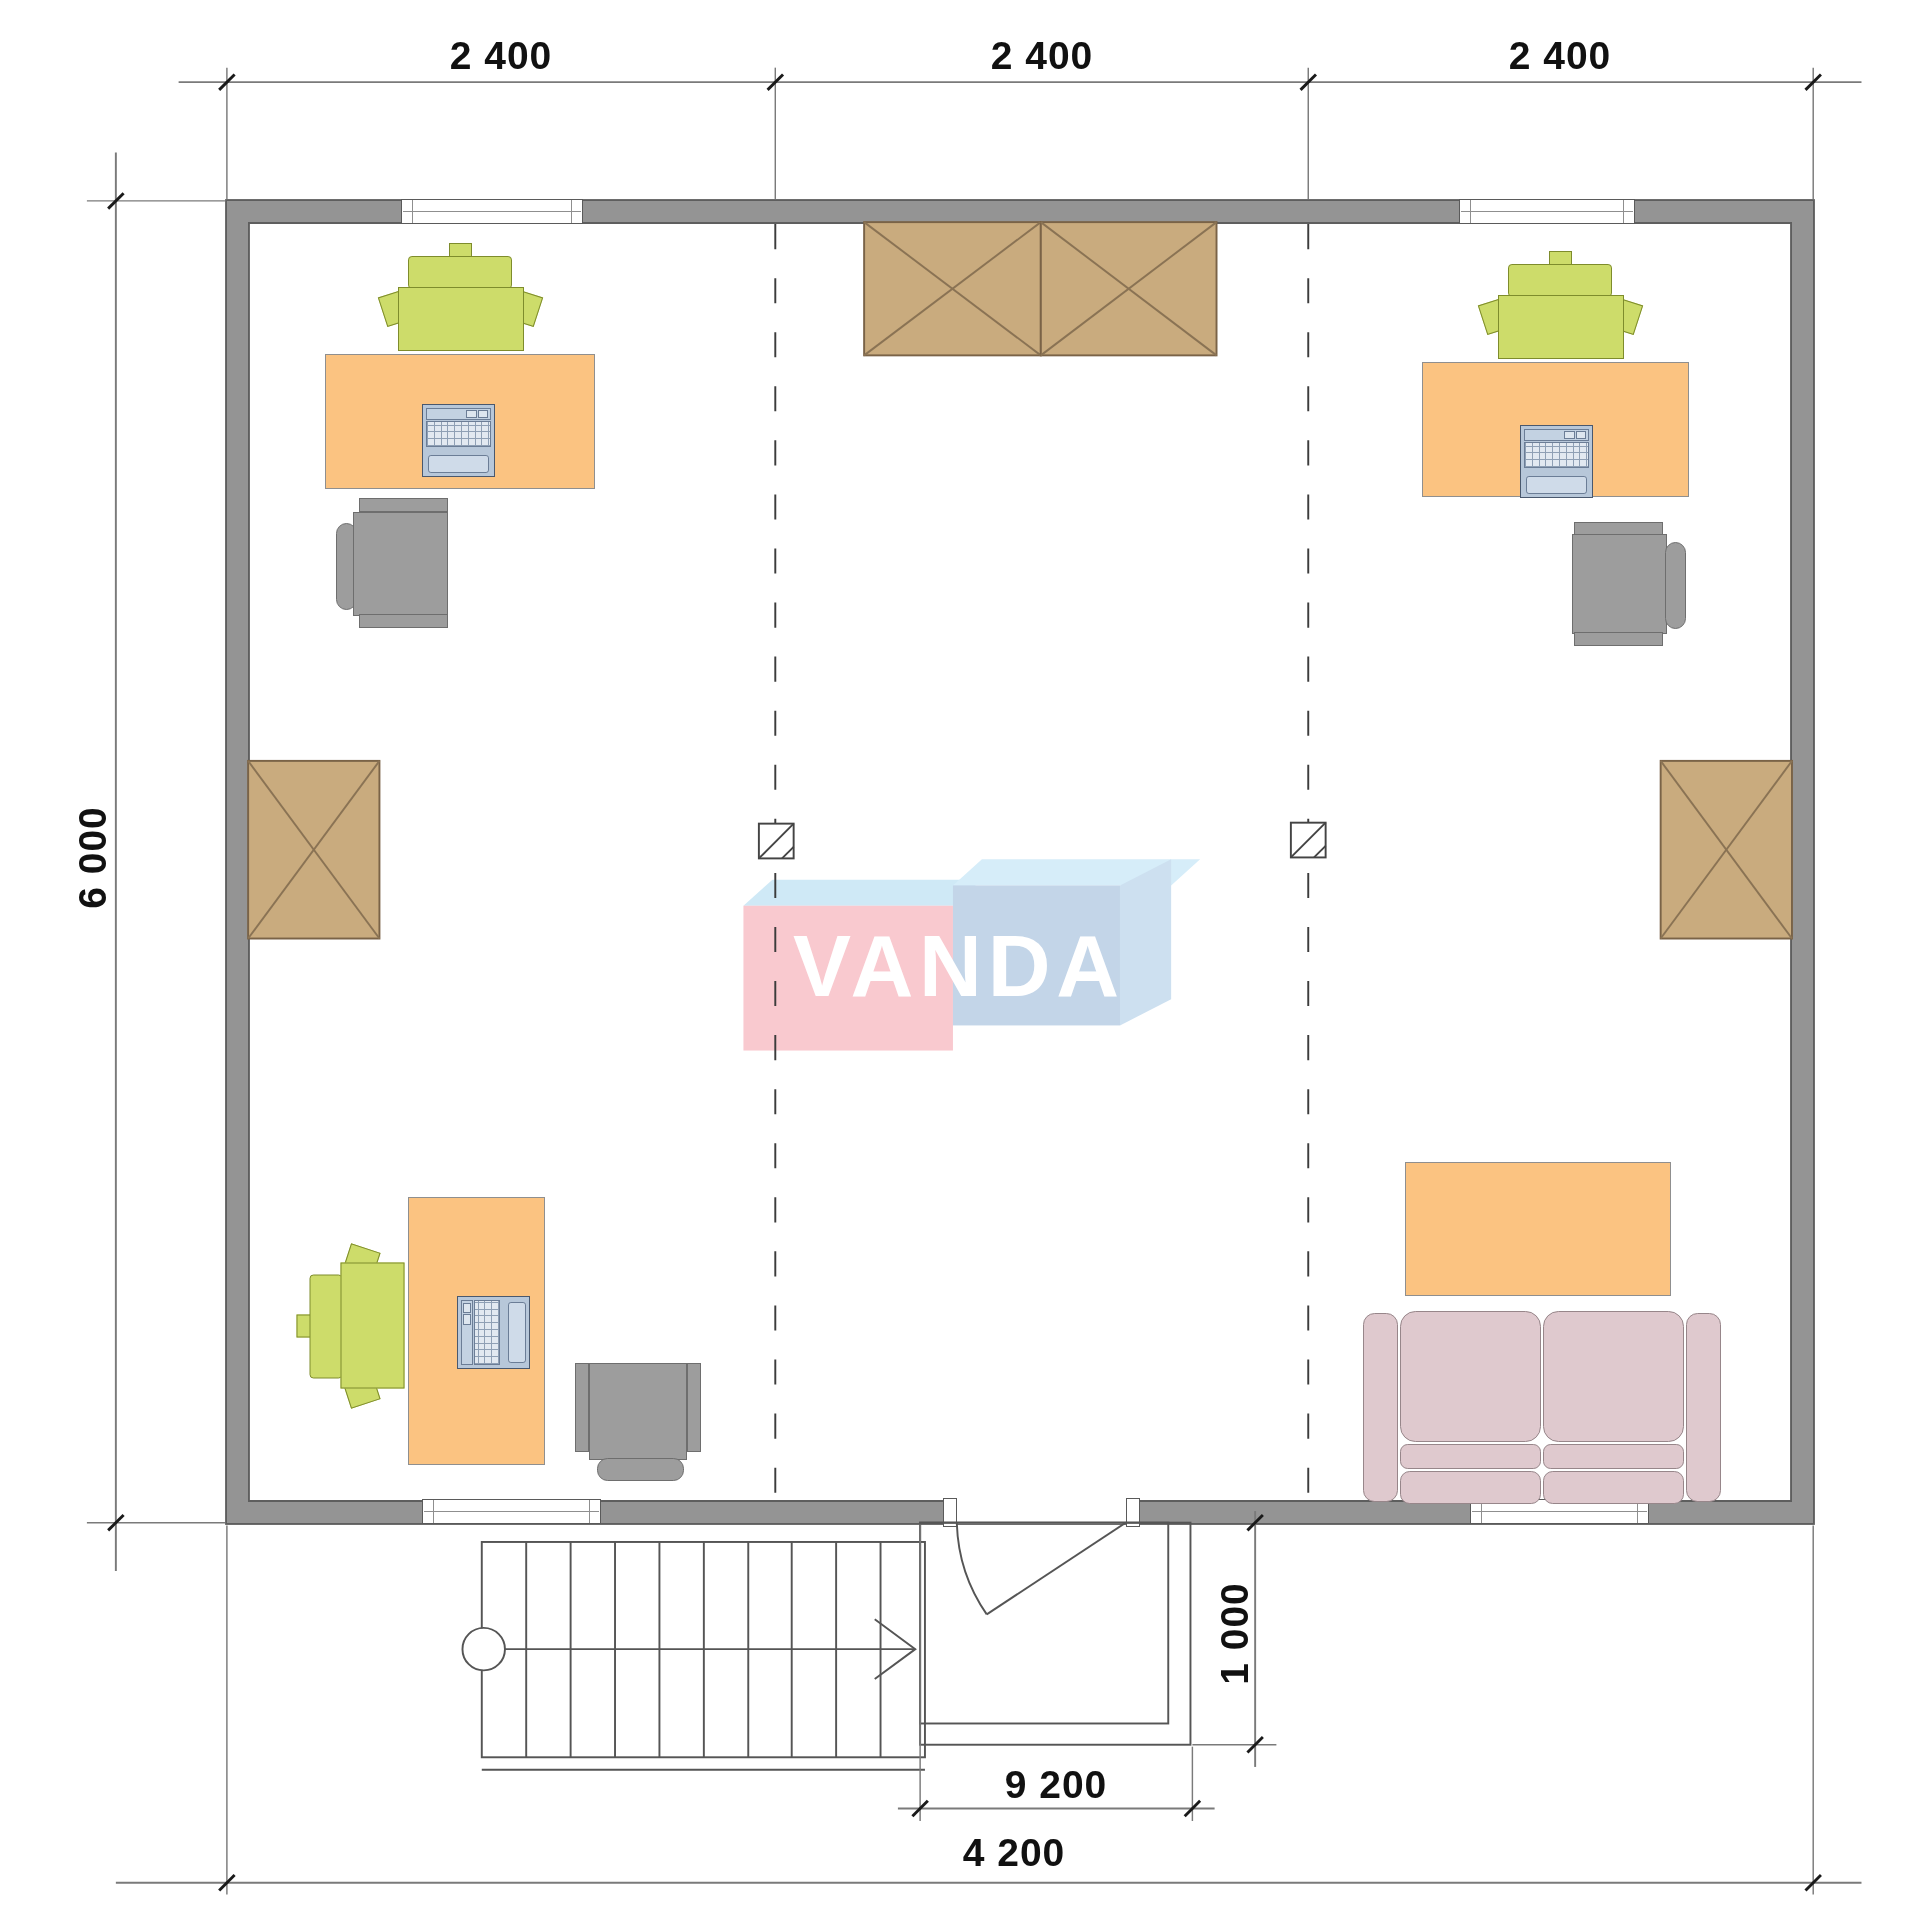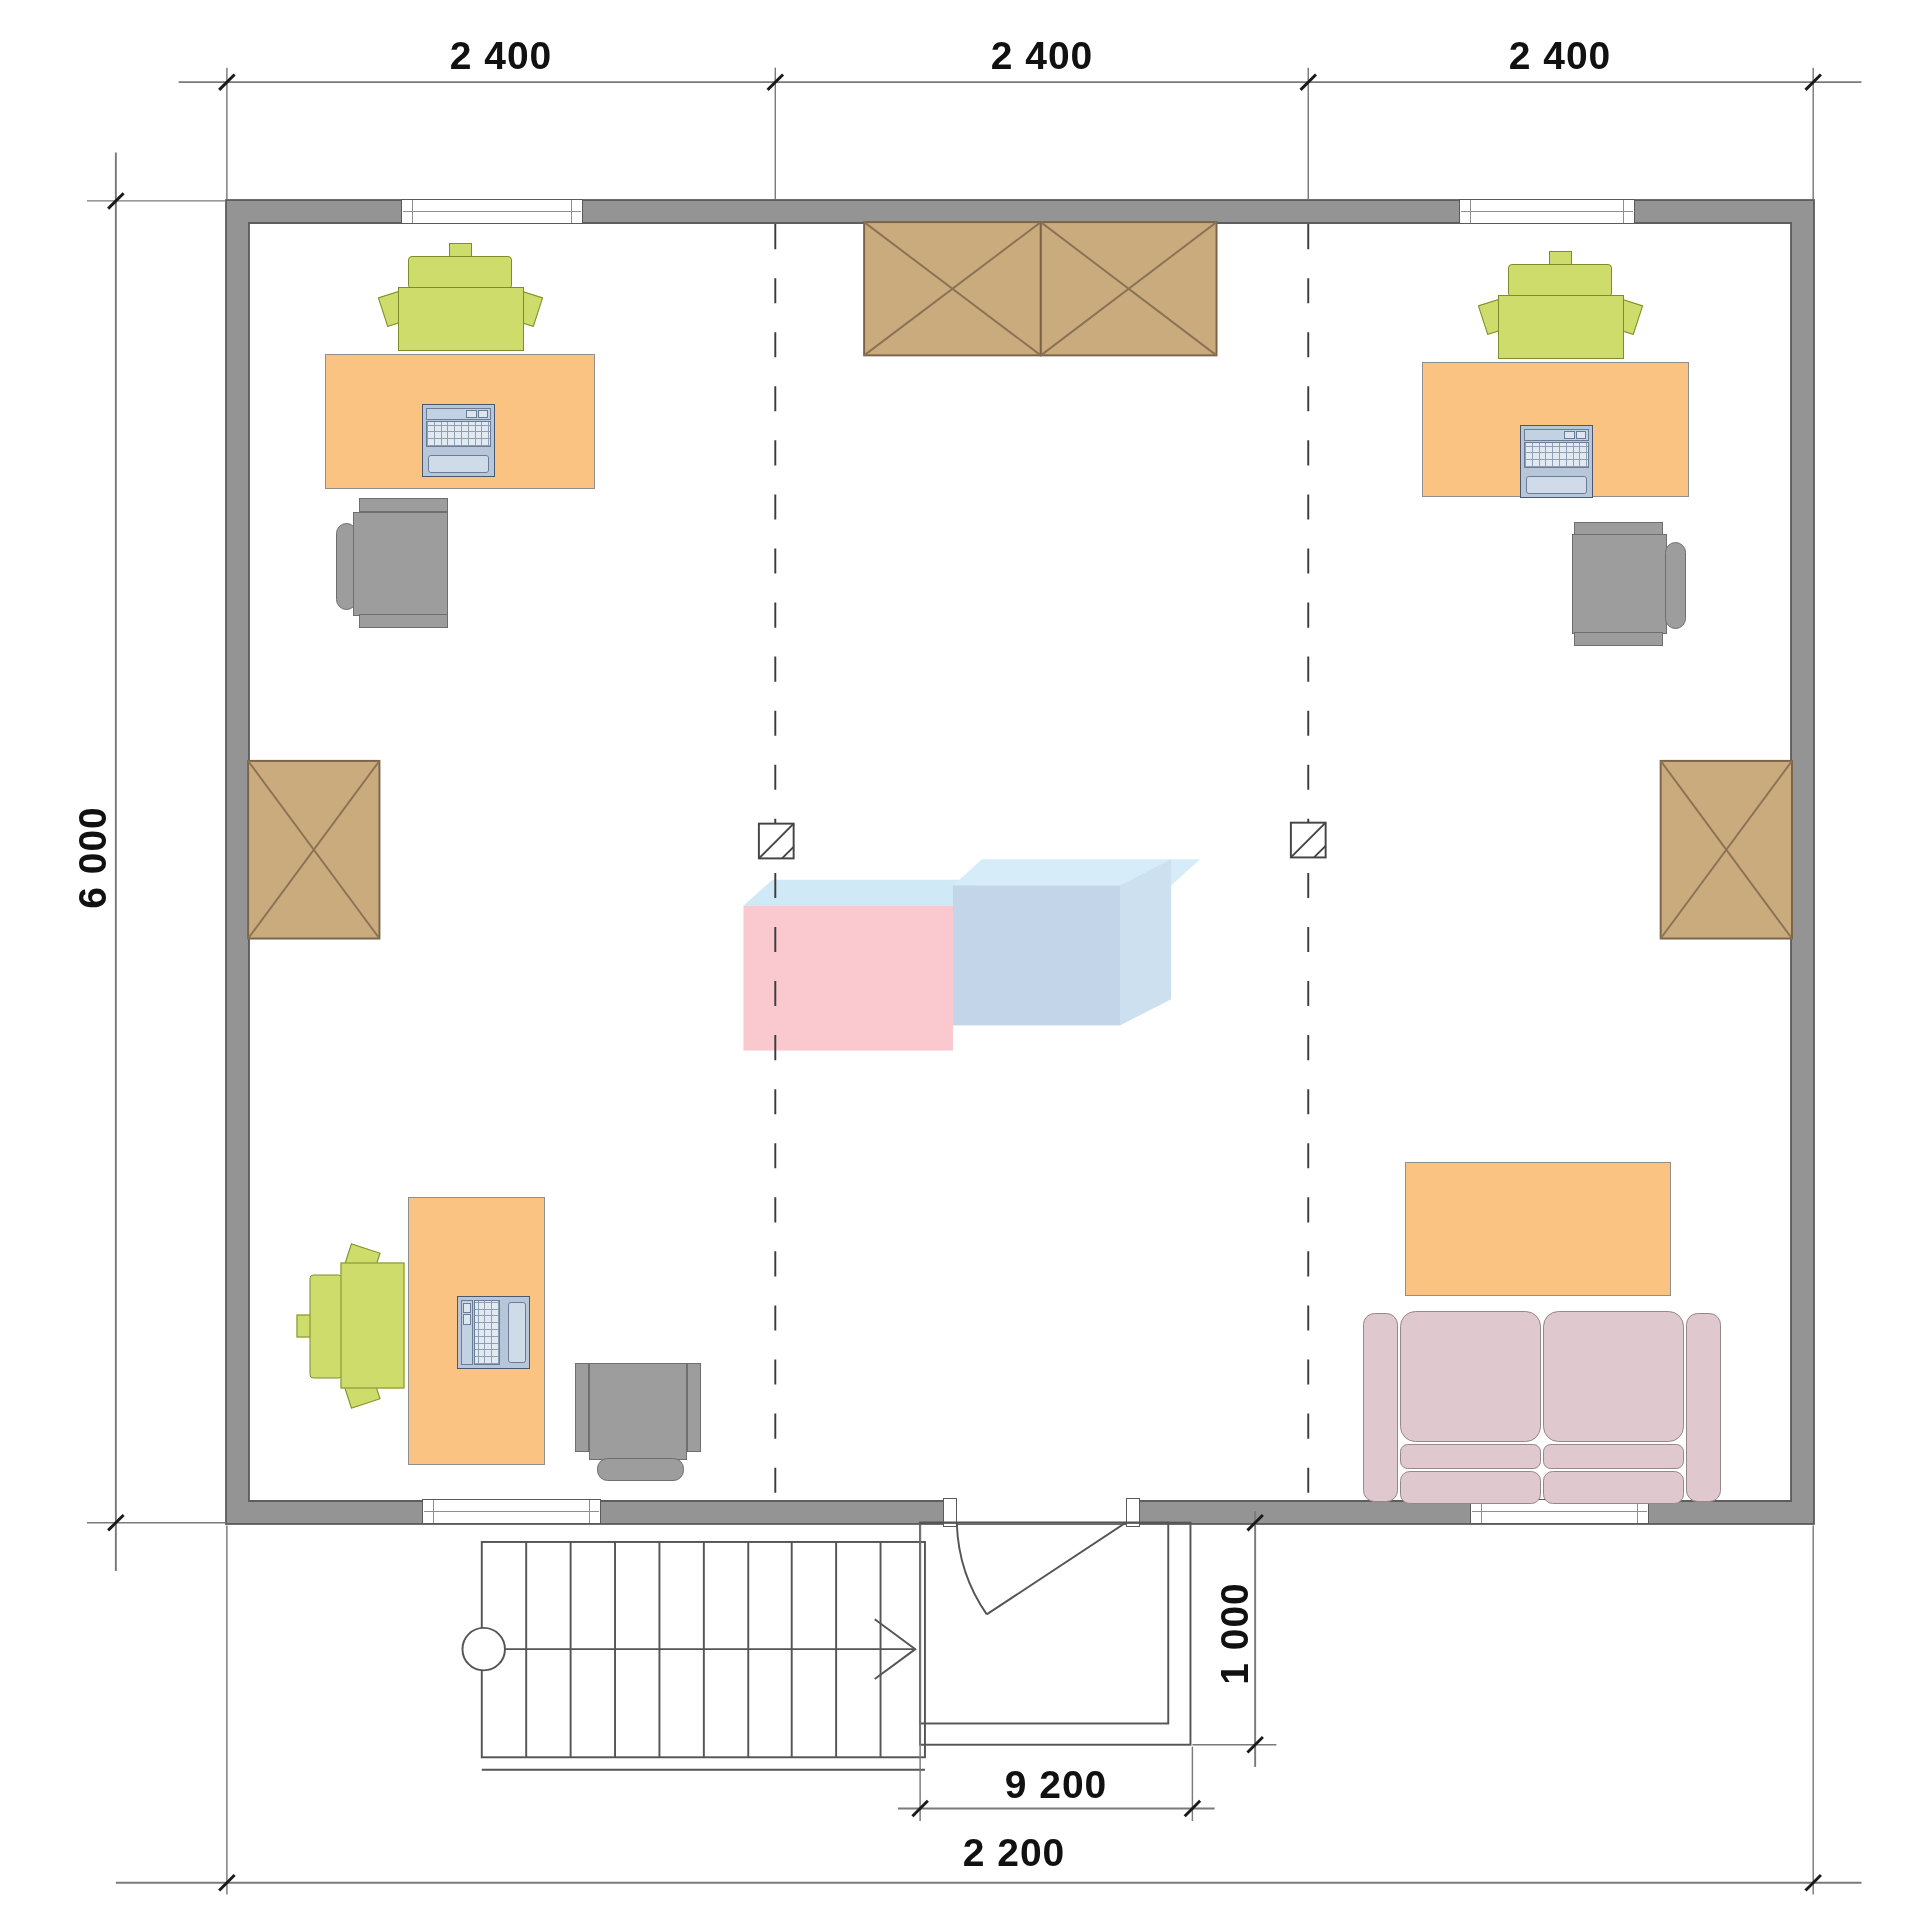--- a/index.html
+++ b/index.html
@@ -163,20 +163,21 @@
       <line x1="112" y1="1585" x2="128" y2="1569"></line>
       <line x1="1292" y1="1585" x2="1308" y2="1569"></line>
       <line x1="1292" y1="1815" x2="1308" y2="1799"></line>
       <line x1="945" y1="1881" x2="961" y2="1865"></line>
       <line x1="1227" y1="1881" x2="1243" y2="1865"></line>
       <line x1="227" y1="1958" x2="243" y2="1942"></line>
       <line x1="1870" y1="1958" x2="1886" y2="1942"></line>
     </g>
   </svg>
 
+  <div class="wordmark">VANDA</div>
 
   <div class="desk" style="left:325px;top:354px;width:270px;height:135px;"></div>
   <div class="chair" style="left:388px;top:241px;">
     <div class="ch-head"></div>
     <div class="ch-back"></div>
     <div class="ch-arm-l"></div>
     <div class="ch-arm-r"></div>
     <div class="ch-seat"></div>
   </div>
   <div class="laptop" style="left:422px;top:404px;">
@@ -254,16 +255,16 @@
     <div class="sofa-part" style="left:1400px;top:1471px;width:141px;height:33px;border-radius:9.7px;"></div>
     <div class="sofa-part" style="left:1543px;top:1471px;width:141px;height:33px;border-radius:9.7px;"></div>
   </div>
 
   <div class="dim" style="left:424px;top:35px;">2 400</div>
   <div class="dim" style="left:965px;top:35px;">2 400</div>
   <div class="dim" style="left:1483px;top:35px;">2 400</div>
   <div class="dim rot" style="left:15.4px;top:837px;">6 000</div>
   <div class="dim rot" style="left:1157px;top:1613px;">1 000</div>
   <div class="dim" style="left:979px;top:1764px;">9 200</div>
-  <div class="dim" style="left:937px;top:1832px;">2 200</div>
+  <div class="dim" style="left:937px;top:1832px;">4 200</div>
 
 </div>
 
 
 </body></html>

